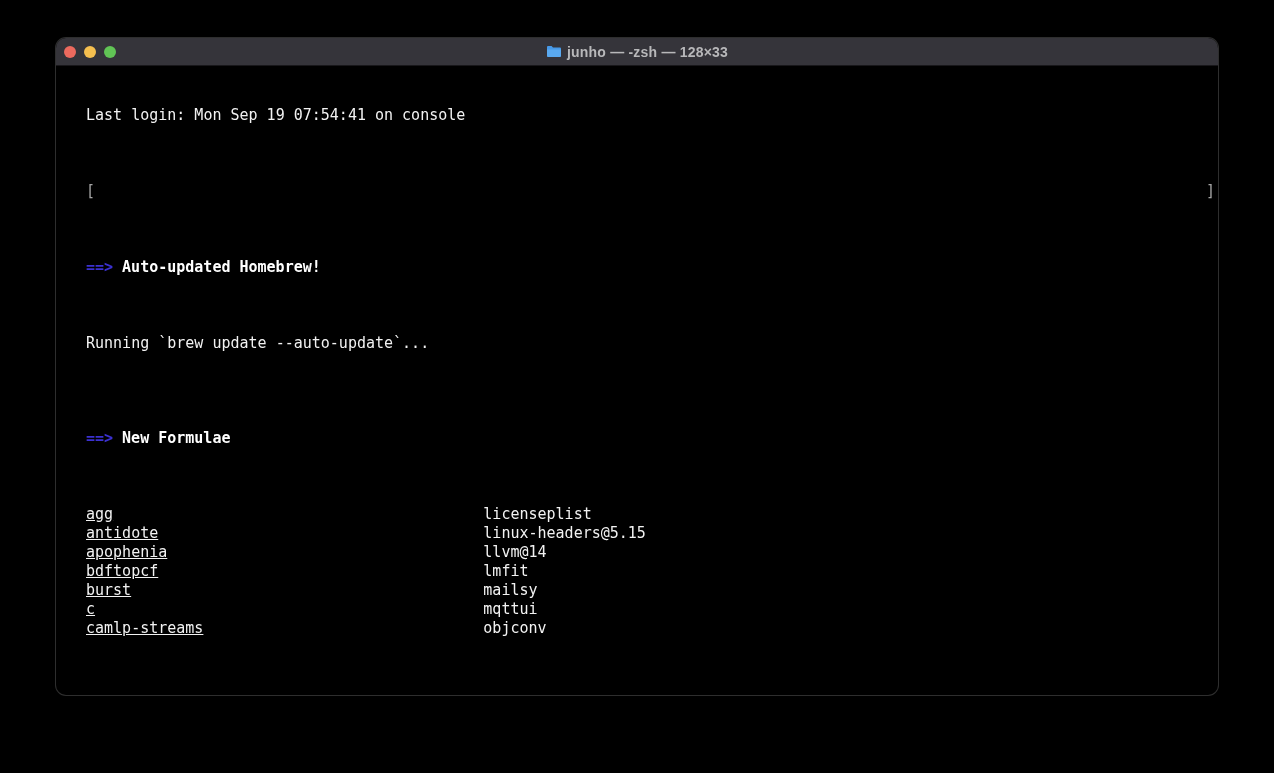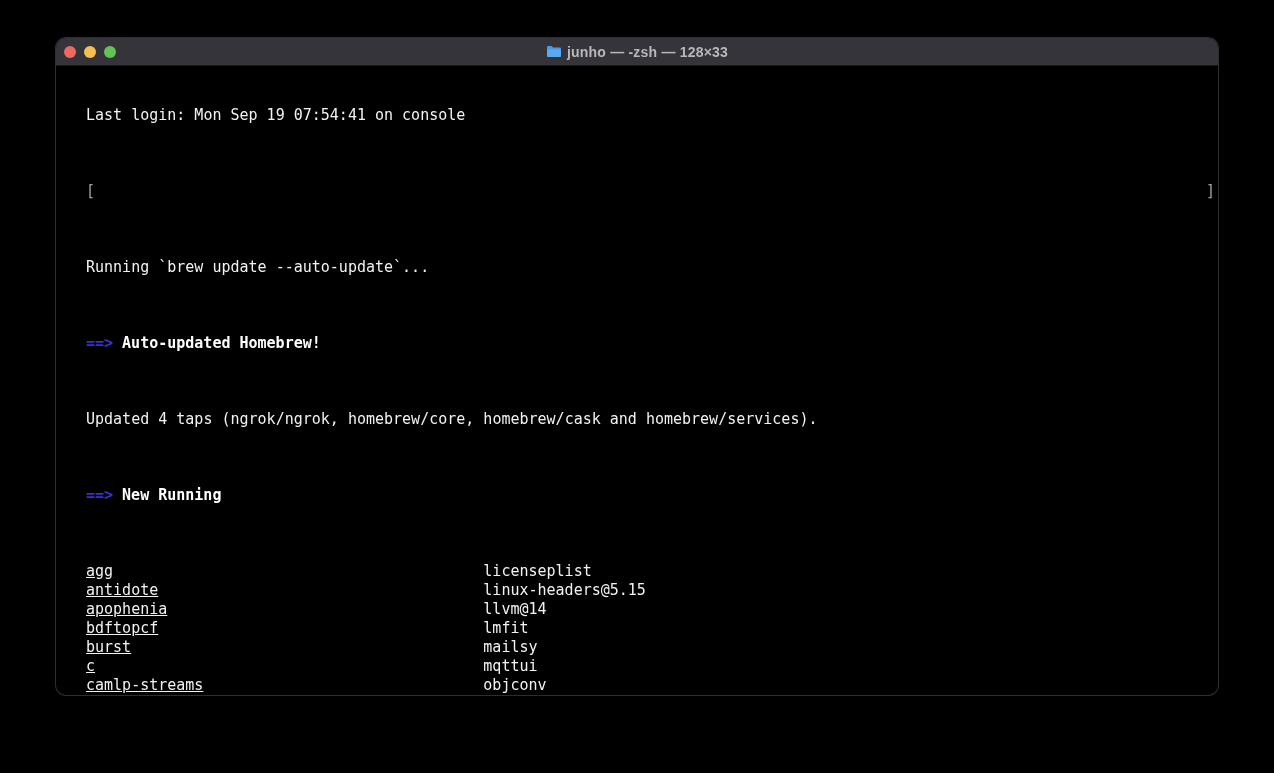--- a/index.html
+++ b/index.html
@@ -112,23 +112,22 @@
       </span>
       <span class="title">junho — -zsh — 128×33</span>
     </div>
   </div>
 
   <div class="content">
     <div class="line">Last login: Mon Sep 19 07:54:41 on console</div>
 
     <div class="line promptline"><span class="mark">[</span><span class="spacer"></span><span class="mark">]</span></div>
 
+    <div class="line"><span class="arrow">==&gt;</span><span class="boldtext">Auto-updated Homebrew!</span></div>
+
     <div class="line">Running `brew update --auto-update`...</div>
 
-    <div class="line"><span class="arrow">==&gt;</span><span class="boldtext">Auto-updated Homebrew!</span></div>
 
-    <div class="line">Updated 4 taps (ngrok/ngrok, homebrew/core, homebrew/cask and homebrew/services).</div>
-
-    <div class="line"><span class="arrow">==&gt;</span><span class="boldtext">New Running</span></div>
+    <div class="line"><span class="arrow">==&gt;</span><span class="boldtext">New Formulae</span></div>
 
     <div id="formulae"><div class="line"><span class="fleft">agg</span><span>licenseplist</span></div><div class="line"><span class="fleft">antidote</span><span>linux-headers@5.15</span></div><div class="line"><span class="fleft">apophenia</span><span>llvm@14</span></div><div class="line"><span class="fleft">bdftopcf</span><span>lmfit</span></div><div class="line"><span class="fleft">burst</span><span>mailsy</span></div><div class="line"><span class="fleft">c</span><span>mqttui</span></div><div class="line"><span class="fleft">camlp-streams</span><span>objconv</span></div></div>
   </div>
 </div>
 
 </body></html>

